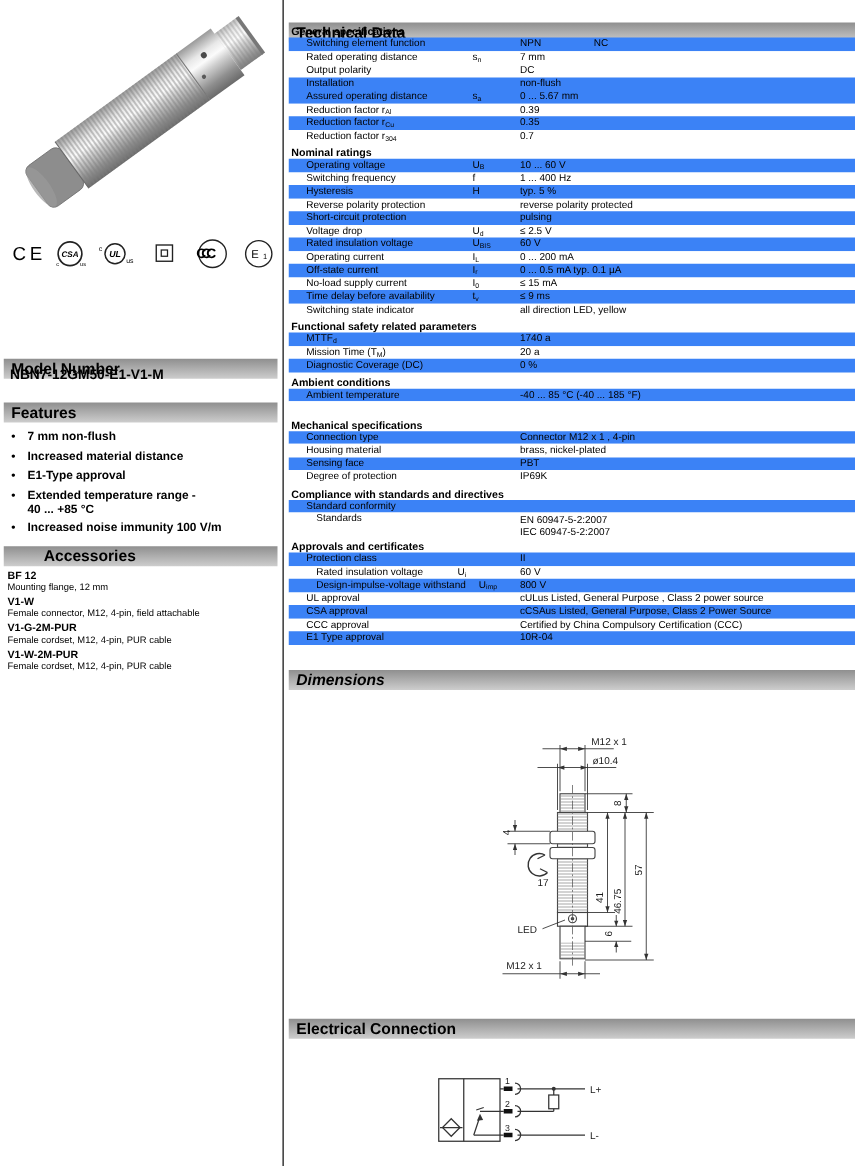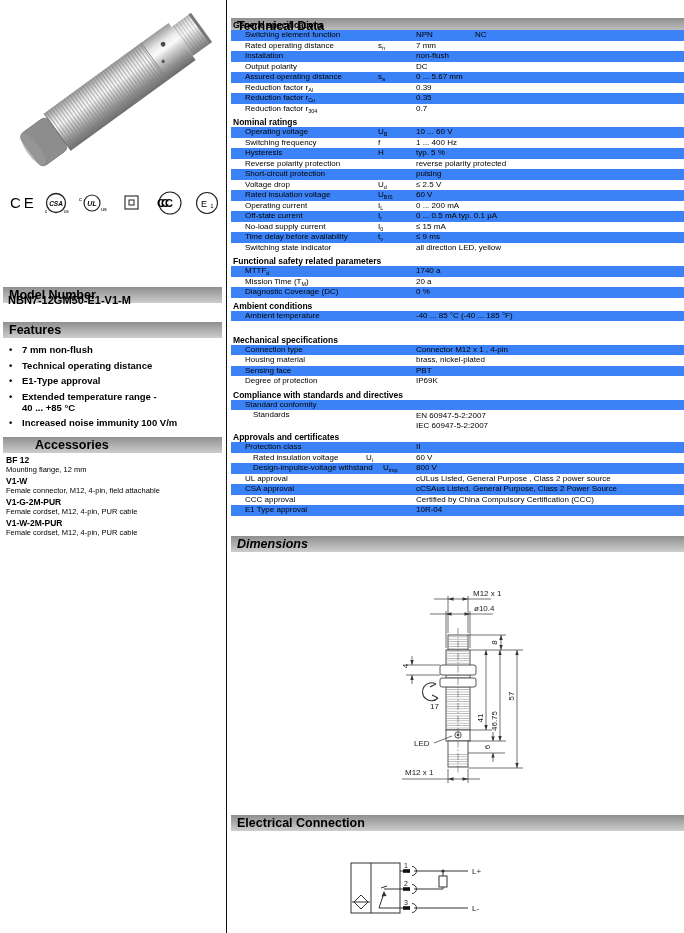--- a/index.html
+++ b/index.html
@@ -105,21 +105,21 @@
     <text x="208" y="21.5" font-size="6" text-anchor="middle">1</text>
   </g>
 </svg>
 
 <div class="bar bar-left" style="top:268px;margin-top:19px;">Model Number</div>
 <div id="model-value">NBN7-12GM50-E1-V1-M</div>
 
 <div class="bar bar-left" style="top:322px;">Features</div>
 <ul id="features-list">
     <li><span class="blt">•</span><span>7 mm non-flush</span></li>
-    <li><span class="blt">•</span><span>Technical operating distance</span></li>
+    <li><span class="blt">•</span><span>Increased material distance</span></li>
     <li><span class="blt">•</span><span>E1-Type approval</span></li>
     <li><span class="blt">•</span><span>Extended temperature range -
 40 ... +85 °C</span></li>
     <li><span class="blt">•</span><span>Increased noise immunity 100 V/m</span></li>
   </ul>
 
 <div class="bar bar-left" style="top:437px;padding-left:32px;">Accessories</div>
 <div id="acc-list">
     <div class="acc-name">BF 12</div>
     <div class="acc-desc">Mounting flange, 12 mm</div>
@@ -138,27 +138,27 @@
     <div class="trow g">
       <span class="lbl">Switching element function</span>
       <span class="val">NPN</span>
       <span class="val2">NC</span>
     </div>
     <div class="trow w">
       <span class="lbl">Rated operating distance</span>
       <span class="sym">s<sub>n</sub></span>
       <span class="val">7 mm</span>
     </div>
+    <div class="trow w">
+      <span class="lbl">Output polarity</span>
+      <span class="val">DC</span>
+    </div>
     <div class="trow g">
       <span class="lbl">Installation</span>
       <span class="val">non-flush</span>
-    </div>
-    <div class="trow w">
-      <span class="lbl">Output polarity</span>
-      <span class="val">DC</span>
     </div>
     <div class="trow g">
       <span class="lbl">Assured operating distance</span>
       <span class="sym">s<sub>a</sub></span>
       <span class="val">0 ... 5.67 mm</span>
     </div>
     <div class="trow w">
       <span class="lbl">Reduction factor r<sub>Al</sub></span>
       <span class="val">0.39</span>
     </div>

